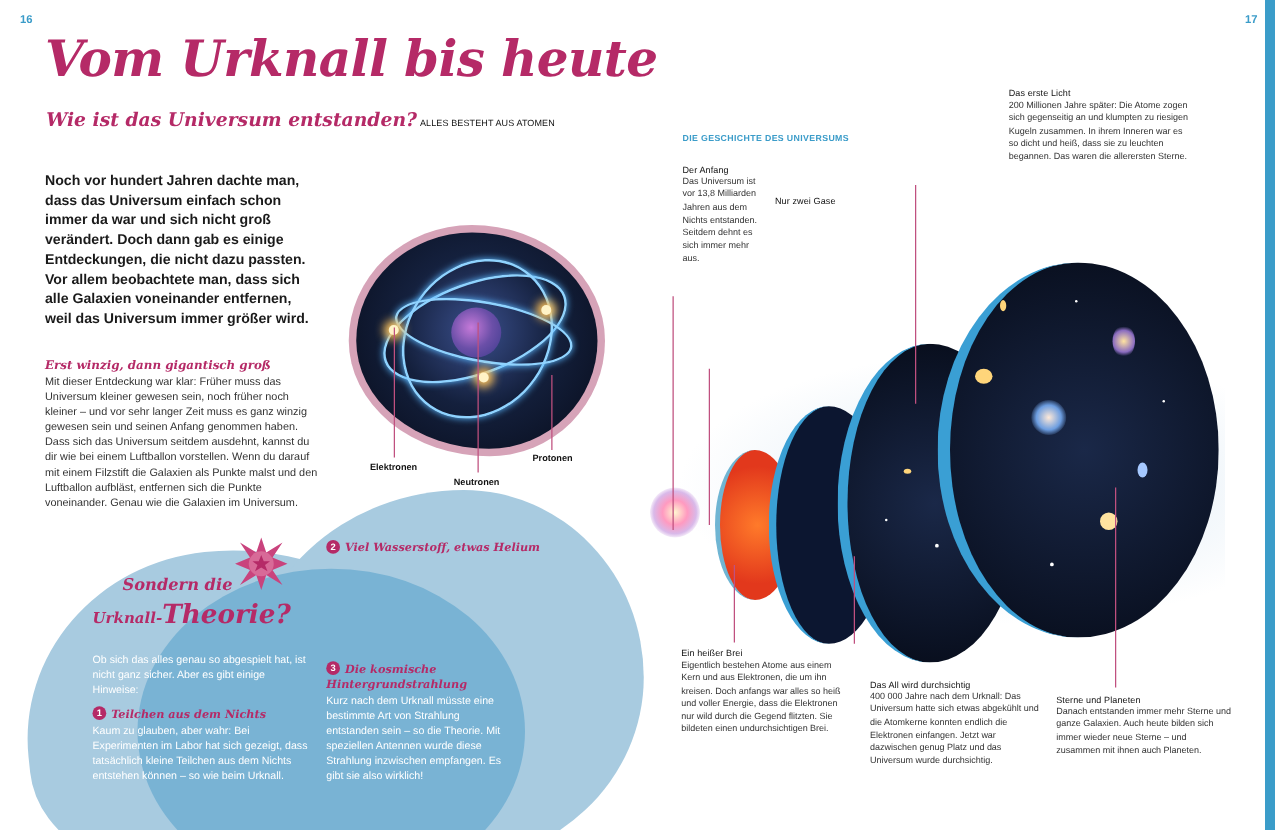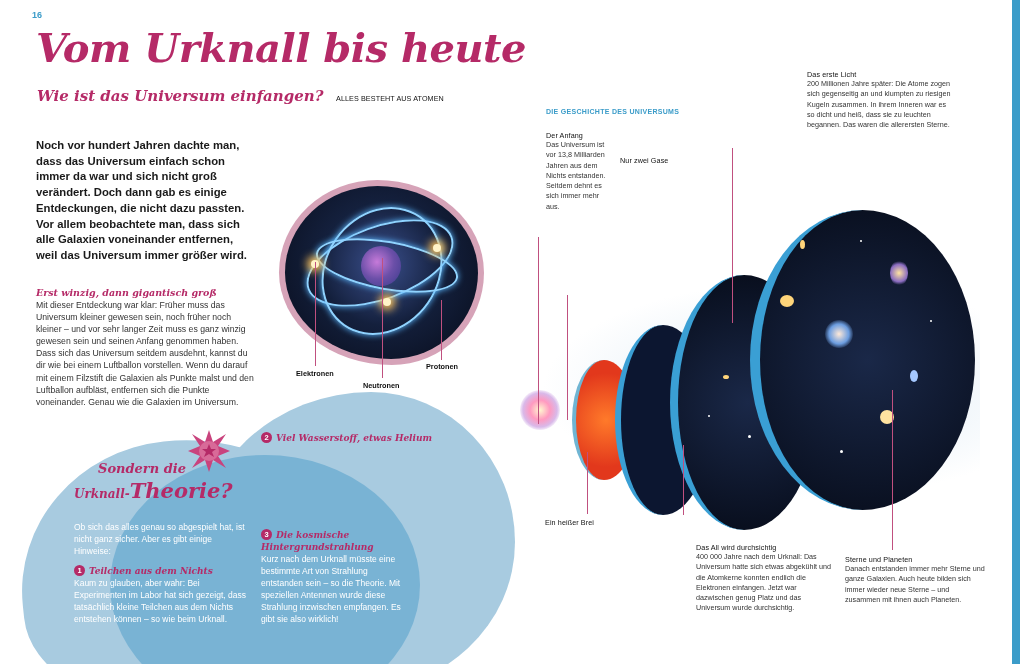--- a/index.html
+++ b/index.html
@@ -1,18 +1,18 @@
 <!DOCTYPE html>
 <html><head>
 <meta charset="utf-8">
 <style>
   html,body{margin:0;padding:0;}
   body{width:1020px;height:664px;position:relative;overflow:hidden;background:#ffffff;font-family:"Liberation Sans",sans-serif;color:#1a1a1a;}
   .abs{position:absolute;}
-  .pnum{position:absolute;top:10px;font-size:9px;font-weight:bold;color:#3b9cc9;margin-left:16px;}
+  .pnum{position:absolute;top:10px;font-size:9px;font-weight:bold;color:#3b9cc9;}
   .title{left:36px;top:24px;font-family:"DejaVu Serif",serif;font-style:italic;font-weight:bold;font-size:40px;color:#b52a67;letter-spacing:-0.5px;line-height:48px;white-space:nowrap;}
   .subtitle{left:37px;top:87px;font-family:"DejaVu Serif",serif;font-style:italic;font-weight:bold;font-size:15px;color:#b52a67;white-space:nowrap;}
   .intro{left:36px;top:138px;width:215px;font-size:11.3px;font-weight:bold;line-height:15.7px;color:#1a1a1a;}
   .sec-head{left:36px;top:287px;font-family:"DejaVu Serif",serif;font-style:italic;font-weight:bold;font-size:9.5px;color:#b52a67;}
   .sec-body{left:36px;top:299px;width:220px;font-size:8.7px;line-height:12.1px;color:#333;}
   .cap-title{font-size:7.2px;font-weight:normal;color:#111;letter-spacing:0.1px;}
   .cap-body{font-size:7.2px;line-height:10.3px;color:#333;}
   .blob1{left:20px;top:440px;width:330px;height:260px;border-radius:50% 55% 40% 45%/60% 55% 45% 40%;background:#a8cbe0;transform:rotate(-6deg);}
   .blob2{left:195px;top:392px;width:320px;height:300px;border-radius:55% 45% 50% 50%/55% 50% 50% 45%;background:#a8cbe0;}
   .blob3{left:110px;top:455px;width:310px;height:260px;border-radius:50%;background:#79b3d4;}
@@ -35,21 +35,21 @@
   .right-strip{left:1012px;top:0;width:8px;height:664px;background:#3b9cc9;}
 </style>
 </head>
 <body>
 
 <div class="pnum" style="left:16px;">16</div>
 <div class="pnum" style="left:996px;">17</div>
 <div class="abs right-strip"></div>
 
 <div class="abs title">Vom Urknall bis heute</div>
-<div class="abs subtitle">Wie ist das Universum einfangen?</div>
+<div class="abs subtitle">Wie ist das Universum entstanden?</div>
 
 <div class="abs intro">Noch vor hundert Jahren dachte man, dass das Universum einfach schon immer da war und sich nicht groß verändert. Doch dann gab es einige Entdeckungen, die nicht dazu passten. Vor allem beobachtete man, dass sich alle Galaxien voneinander entfernen, weil das Universum immer größer wird.</div>
 
 <div class="abs sec-head">Erst winzig, dann gigantisch groß</div>
 <div class="abs sec-body">Mit dieser Entdeckung war klar: Früher muss das Universum kleiner gewesen sein, noch früher noch kleiner – und vor sehr langer Zeit muss es ganz winzig gewesen sein und seinen Anfang genommen haben. Dass sich das Universum seitdem ausdehnt, kannst du dir wie bei einem Luftballon vorstellen. Wenn du darauf mit einem Filzstift die Galaxien als Punkte malst und den Luftballon aufbläst, entfernen sich die Punkte voneinander. Genau wie die Galaxien im Universum.</div>
 
 <div class="abs" style="left:336px;top:94px;width:170px;">
   <div class="cap-title">ALLES BESTEHT AUS ATOMEN</div>
 </div>
 
@@ -109,20 +109,21 @@
 </div>
 <div class="abs" style="left:620px;top:156px;width:100px;">
   <div class="cap-title">Nur zwei Gase</div>
 </div>
 <div class="abs" style="left:807px;top:70px;width:145px;">
   <div class="cap-title">Das erste Licht</div>
   <div class="cap-body">200 Millionen Jahre später: Die Atome zogen sich gegenseitig an und klumpten zu riesigen Kugeln zusammen. In ihrem Inneren war es so dicht und heiß, dass sie zu leuchten begannen. Das waren die allerersten Sterne.</div>
 </div>
 <div class="abs" style="left:545px;top:518px;width:135px;">
   <div class="cap-title">Ein heißer Brei</div>
+  <div class="cap-body">Eigentlich bestehen Atome aus einem Kern und aus Elektronen, die um ihn kreisen. Doch anfangs war alles so heiß und voller Energie, dass die Elektronen nur wild durch die Gegend flitzten. Sie bildeten einen undurchsichtigen Brei.</div>
 </div>
 <div class="abs" style="left:696px;top:543px;width:140px;">
   <div class="cap-title">Das All wird durchsichtig</div>
   <div class="cap-body">400 000 Jahre nach dem Urknall: Das Universum hatte sich etwas abgekühlt und die Atomkerne konnten endlich die Elektronen einfangen. Jetzt war dazwischen genug Platz und das Universum wurde durchsichtig.</div>
 </div>
 <div class="abs" style="left:845px;top:555px;width:140px;">
   <div class="cap-title">Sterne und Planeten</div>
   <div class="cap-body">Danach entstanden immer mehr Sterne und ganze Galaxien. Auch heute bilden sich immer wieder neue Sterne – und zusammen mit ihnen auch Planeten.</div>
 </div>
 

